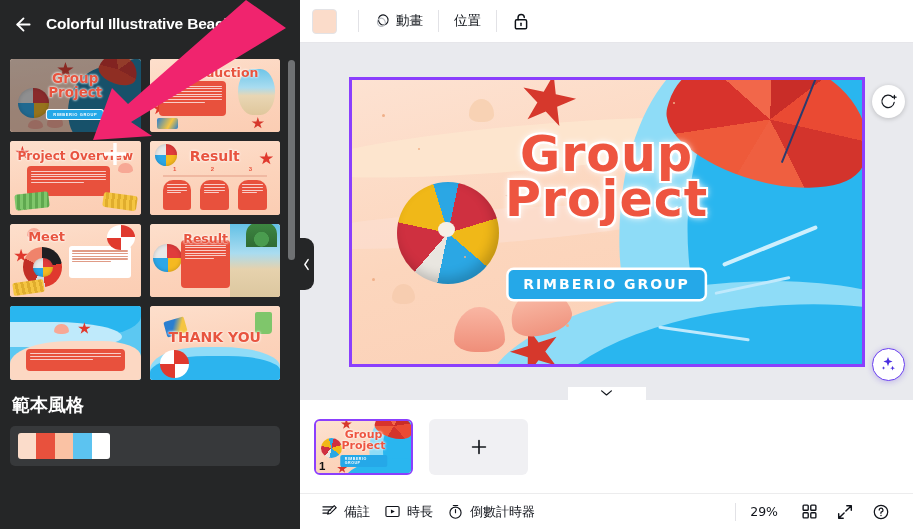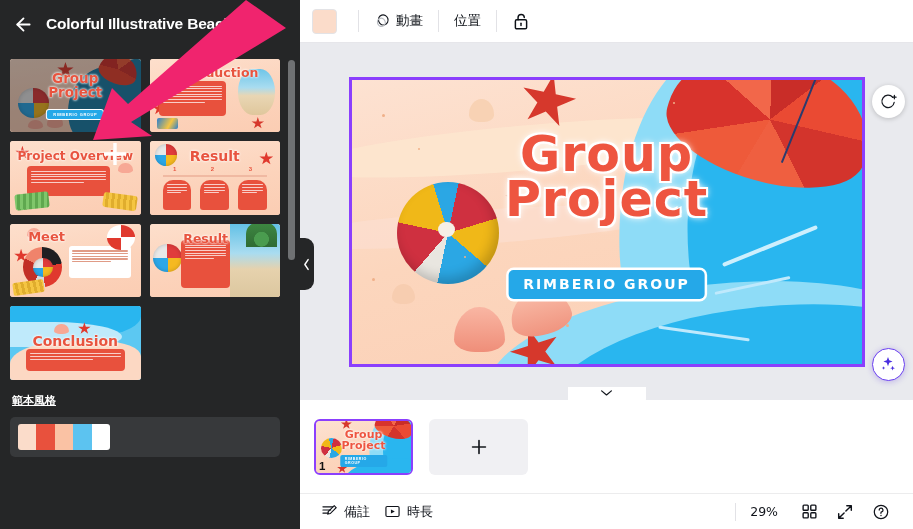--- a/index.html
+++ b/index.html
@@ -101,24 +101,23 @@
   .photo {
     position:absolute; overflow:hidden;
     background: linear-gradient(#2e9fd4 0%, #7fd0ee 42%, #ead9b6 62%, #e6cfa8 100%);
   }
   .photo.pal {
     background: linear-gradient(#6ec5e8 0%, #a8dcf0 40%, #e9d6b4 58%, #dfc79c 100%);
   }
   .photo.person { background:linear-gradient(#8e8f93,#3d4044); border-radius:40% 40% 3px 3px; }
 
   .sb-section-title {
-    color:#fff; font-size:11px; font-weight:bold;
+    color:#fff; font-size:18px; font-weight:bold;
     padding: 13px 0 9px 12px;
     font-family:"DejaVu Sans", sans-serif;
-    text-decoration:underline;
   }
   .style-card {
     margin: 0 20px 0 10px; background:#37393b; border-radius:5px;
     padding: 7px 8px; display:flex; align-items:center;
   }
   .palette { display:flex; border-radius:3px; overflow:hidden; width:92px; height:26px; }
   .palette i { display:block; flex:1; height:100%; }
 
   .sb-scrollbar {
     position:absolute; right:5px; top:60px; width:7px; height:200px;
@@ -355,23 +354,31 @@
           <div style="position:absolute;left:0;top:0;width:100%;height:46%;background:#29b6ef;border-radius:0 0 60% 30%/0 0 70% 40%"></div>
           <div style="position:absolute;left:0;top:22%;width:86%;height:34%;background:#bfeafb;border-radius:0 60% 40% 0/0 60% 40% 0"></div>
           <div style="position:absolute;left:0;bottom:0;width:100%;height:52%;background:#fcd8c3;border-radius:46% 30% 0 0/60% 40% 0 0"></div>
           <div class="shell" style="left:34%;top:24%;width:11%;height:14%"></div>
           <div class="star" style="left:52%;top:22%;width:10%;height:17%"></div>
           <div class="card-red" style="left:12%;top:58%;width:76%;height:30%">
             <div class="txtline"></div>
               <div class="txtline"></div>
               <div class="txtline s"></div>
           </div>
-          <div class="thumb-title" style="top:38%;font-size:14px">Conclusion</div>
-        </div>
-
+        </div>
+
+        <div class="thumb">
+          <div class="bg-sand2"></div>
+          <div style="position:absolute;left:0;bottom:0;width:100%;height:44%;background:#8fdcf8;border-radius:40% 46% 0 0/70% 60% 0 0"></div>
+          <div style="position:absolute;left:0;bottom:0;width:100%;height:32%;background:#2cb4ee;border-radius:44% 40% 0 0/70% 60% 0 0"></div>
+          <div style="position:absolute;left:12%;top:18%;width:16%;height:22%;background:linear-gradient(120deg,#2b7fd0 40%,#f5c542 70%);border-radius:2px;transform:rotate(-16deg)"></div>
+          <div style="position:absolute;right:6%;top:8%;width:13%;height:30%;background:#7fc66b;border-radius:2px 2px 4px 4px"></div>
+          <div style="position:absolute;left:8%;bottom:2%;width:22%;height:38%;border-radius:50%;background:conic-gradient(#e0392e 0 25%,#fff 0 50%,#e0392e 0 75%,#fff 0 100%)"></div>
+          <div class="thumb-title" style="top:33%;font-size:14px">THANK YOU</div>
+        </div>
       </div>
 
       <div class="sb-section-title">範本風格</div>
       <div class="style-card">
         <div class="palette">
           <i style="background:#fbdcca"></i>
           <i style="background:#e8513d"></i>
           <i style="background:#fac2a4"></i>
           <i style="background:#5cc3f0"></i>
           <i style="background:#ffffff"></i>
@@ -530,20 +537,30 @@
       </div>
       <div class="st-btn">
         <span>
           <svg width="17" height="17" viewBox="0 0 22 22" fill="none" stroke="#10131a" stroke-width="1.5" stroke-linejoin="round">
             <rect x="2.5" y="4.5" width="17" height="13" rx="1.6"></rect>
               <path d="M9 8.4l5 2.6-5 2.6z" fill="#10131a" stroke="none"></path>
           </svg>
         </span>
         <span>時長</span>
       </div>
+      <div class="st-btn">
+        <span>
+          <svg width="17" height="17" viewBox="0 0 22 22" fill="none" stroke="#10131a" stroke-width="1.5" stroke-linecap="round">
+            <circle cx="11" cy="12.5" r="7.2"></circle>
+              <path d="M11 8.6v4"></path>
+              <path d="M8.2 3.2h5.6"></path>
+          </svg>
+        </span>
+        <span>倒數計時器</span>
+      </div>
 
       <div class="st-right">
         <div class="st-div"></div>
         <div class="st-text">29%</div>
         <div class="st-ico">
           <svg width="17" height="17" viewBox="0 0 20 20" fill="none" stroke="#10131a" stroke-width="1.6">
             <rect x="2.5" y="2.5" width="6" height="6" rx="1"></rect>
               <rect x="11.5" y="2.5" width="6" height="6" rx="1"></rect>
             <rect x="2.5" y="11.5" width="6" height="6" rx="1"></rect>
               <rect x="11.5" y="11.5" width="6" height="6" rx="1"></rect>

